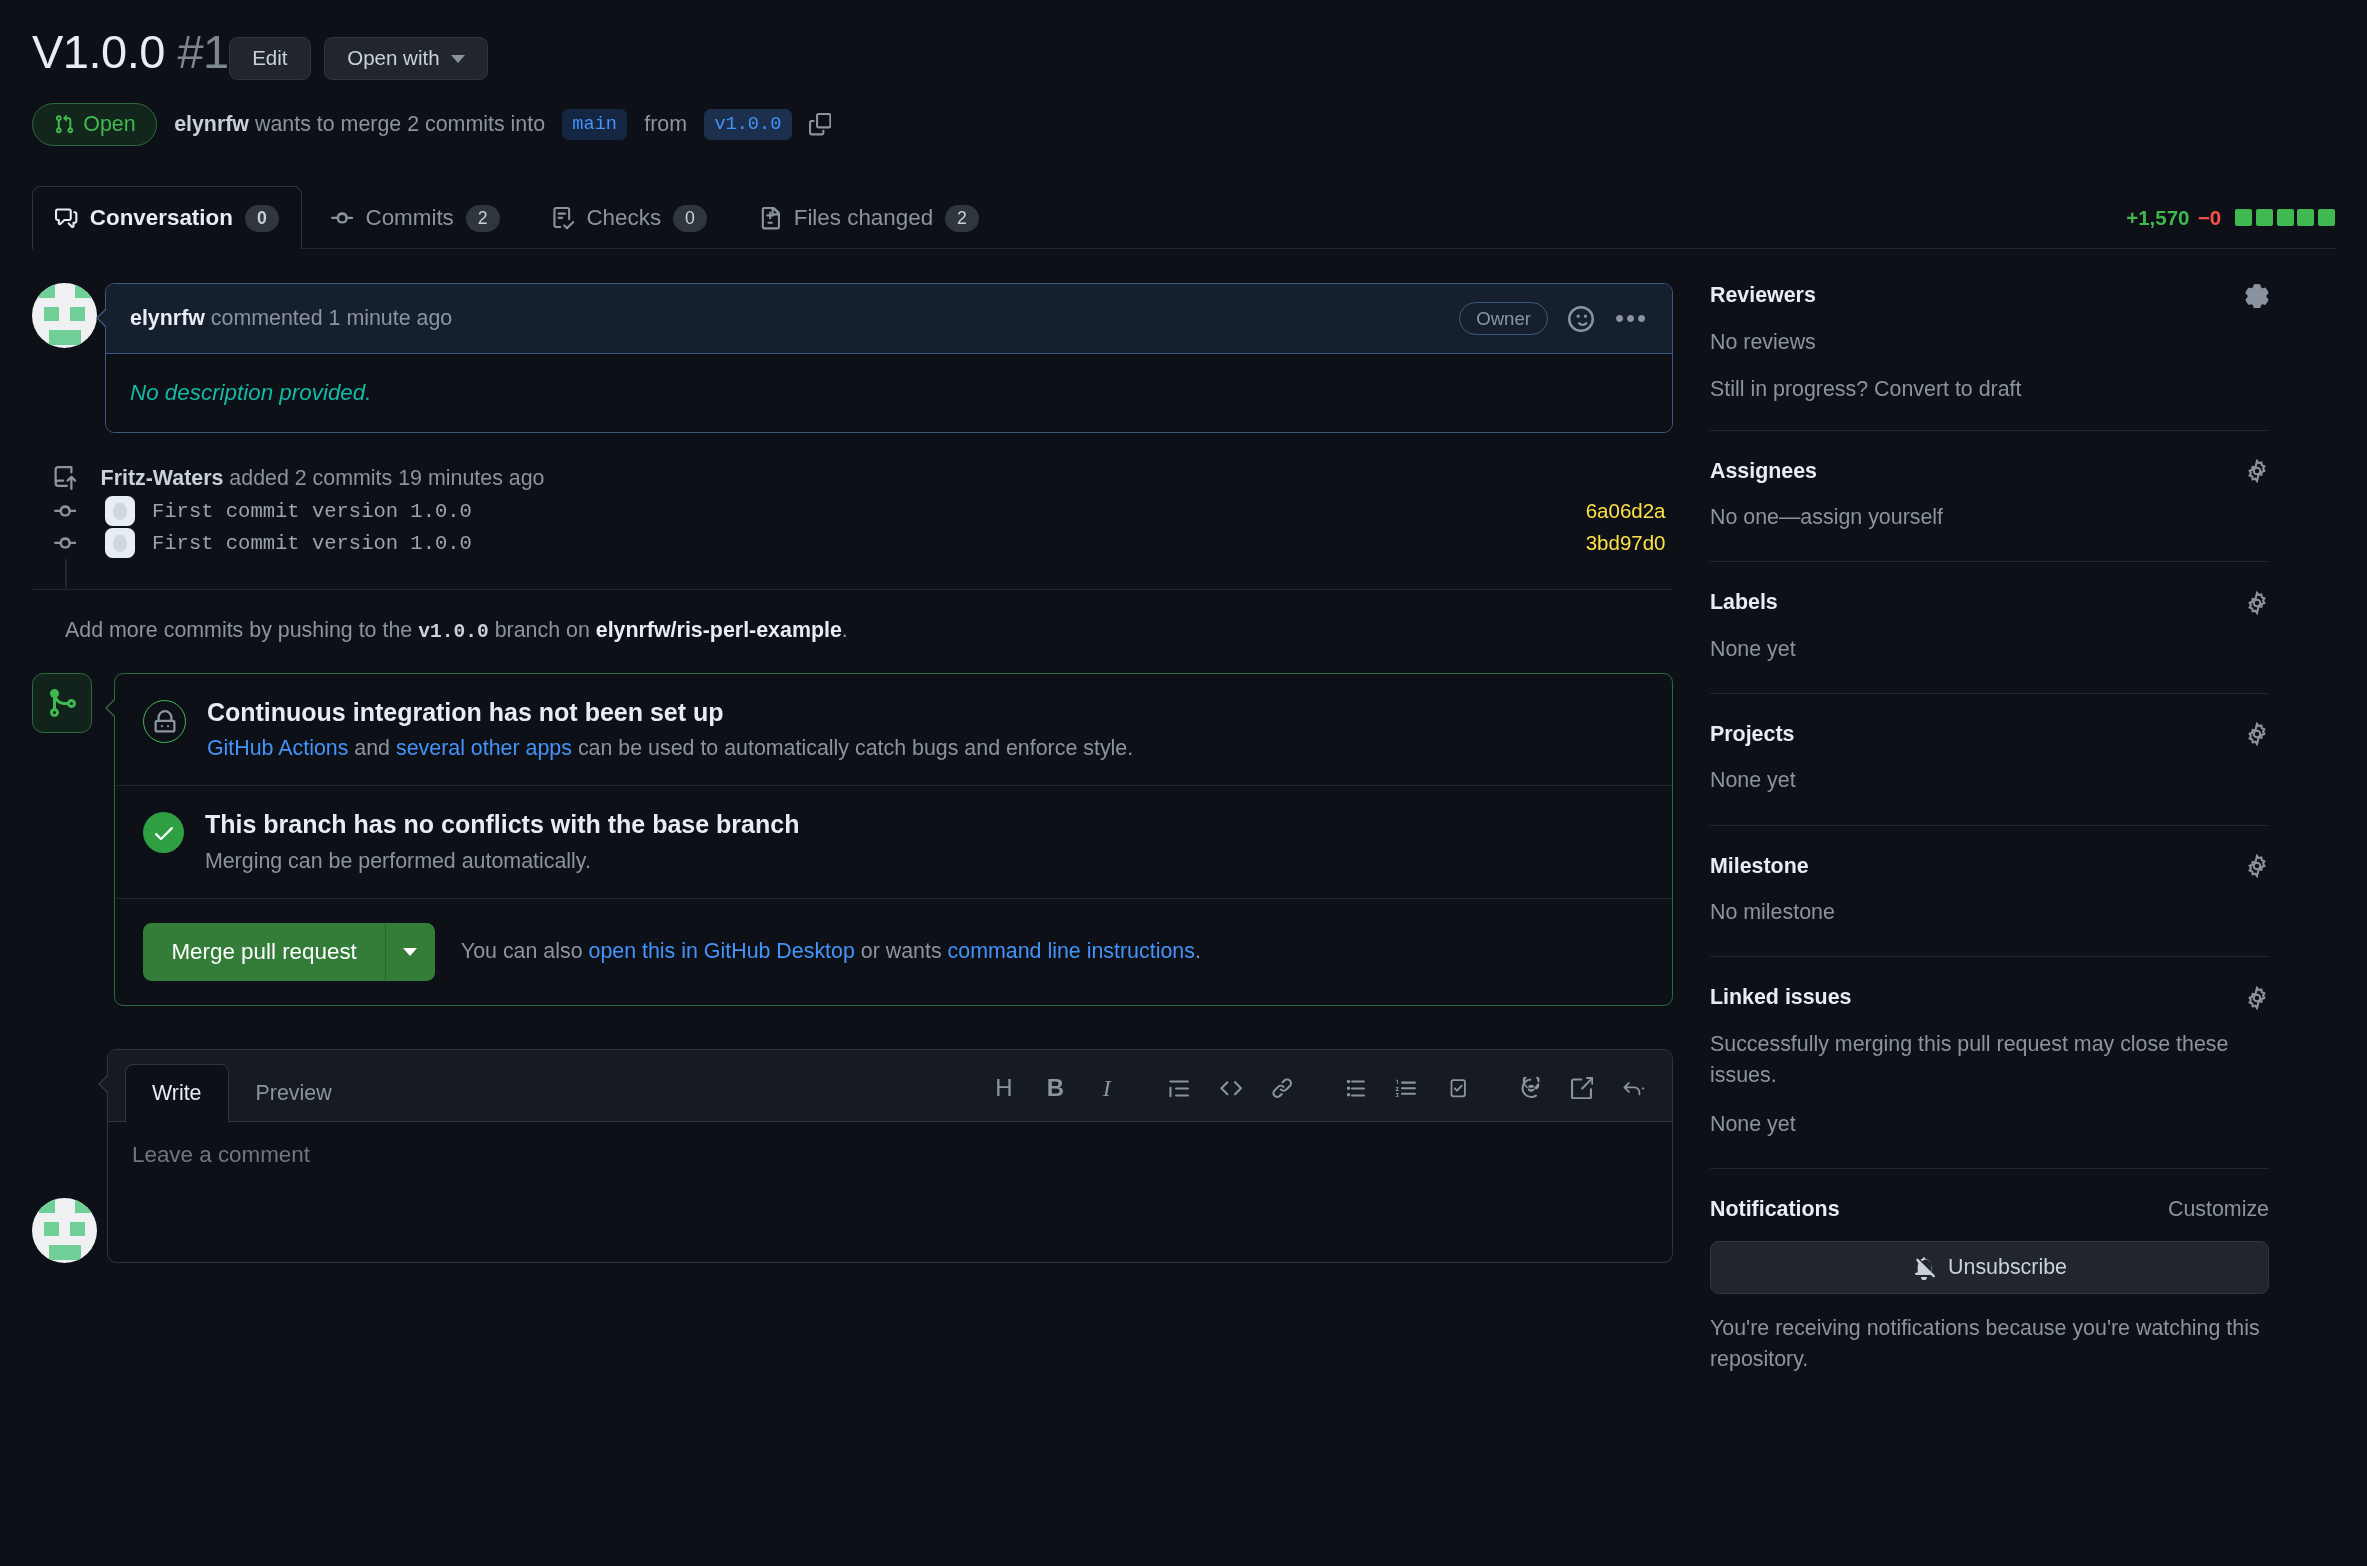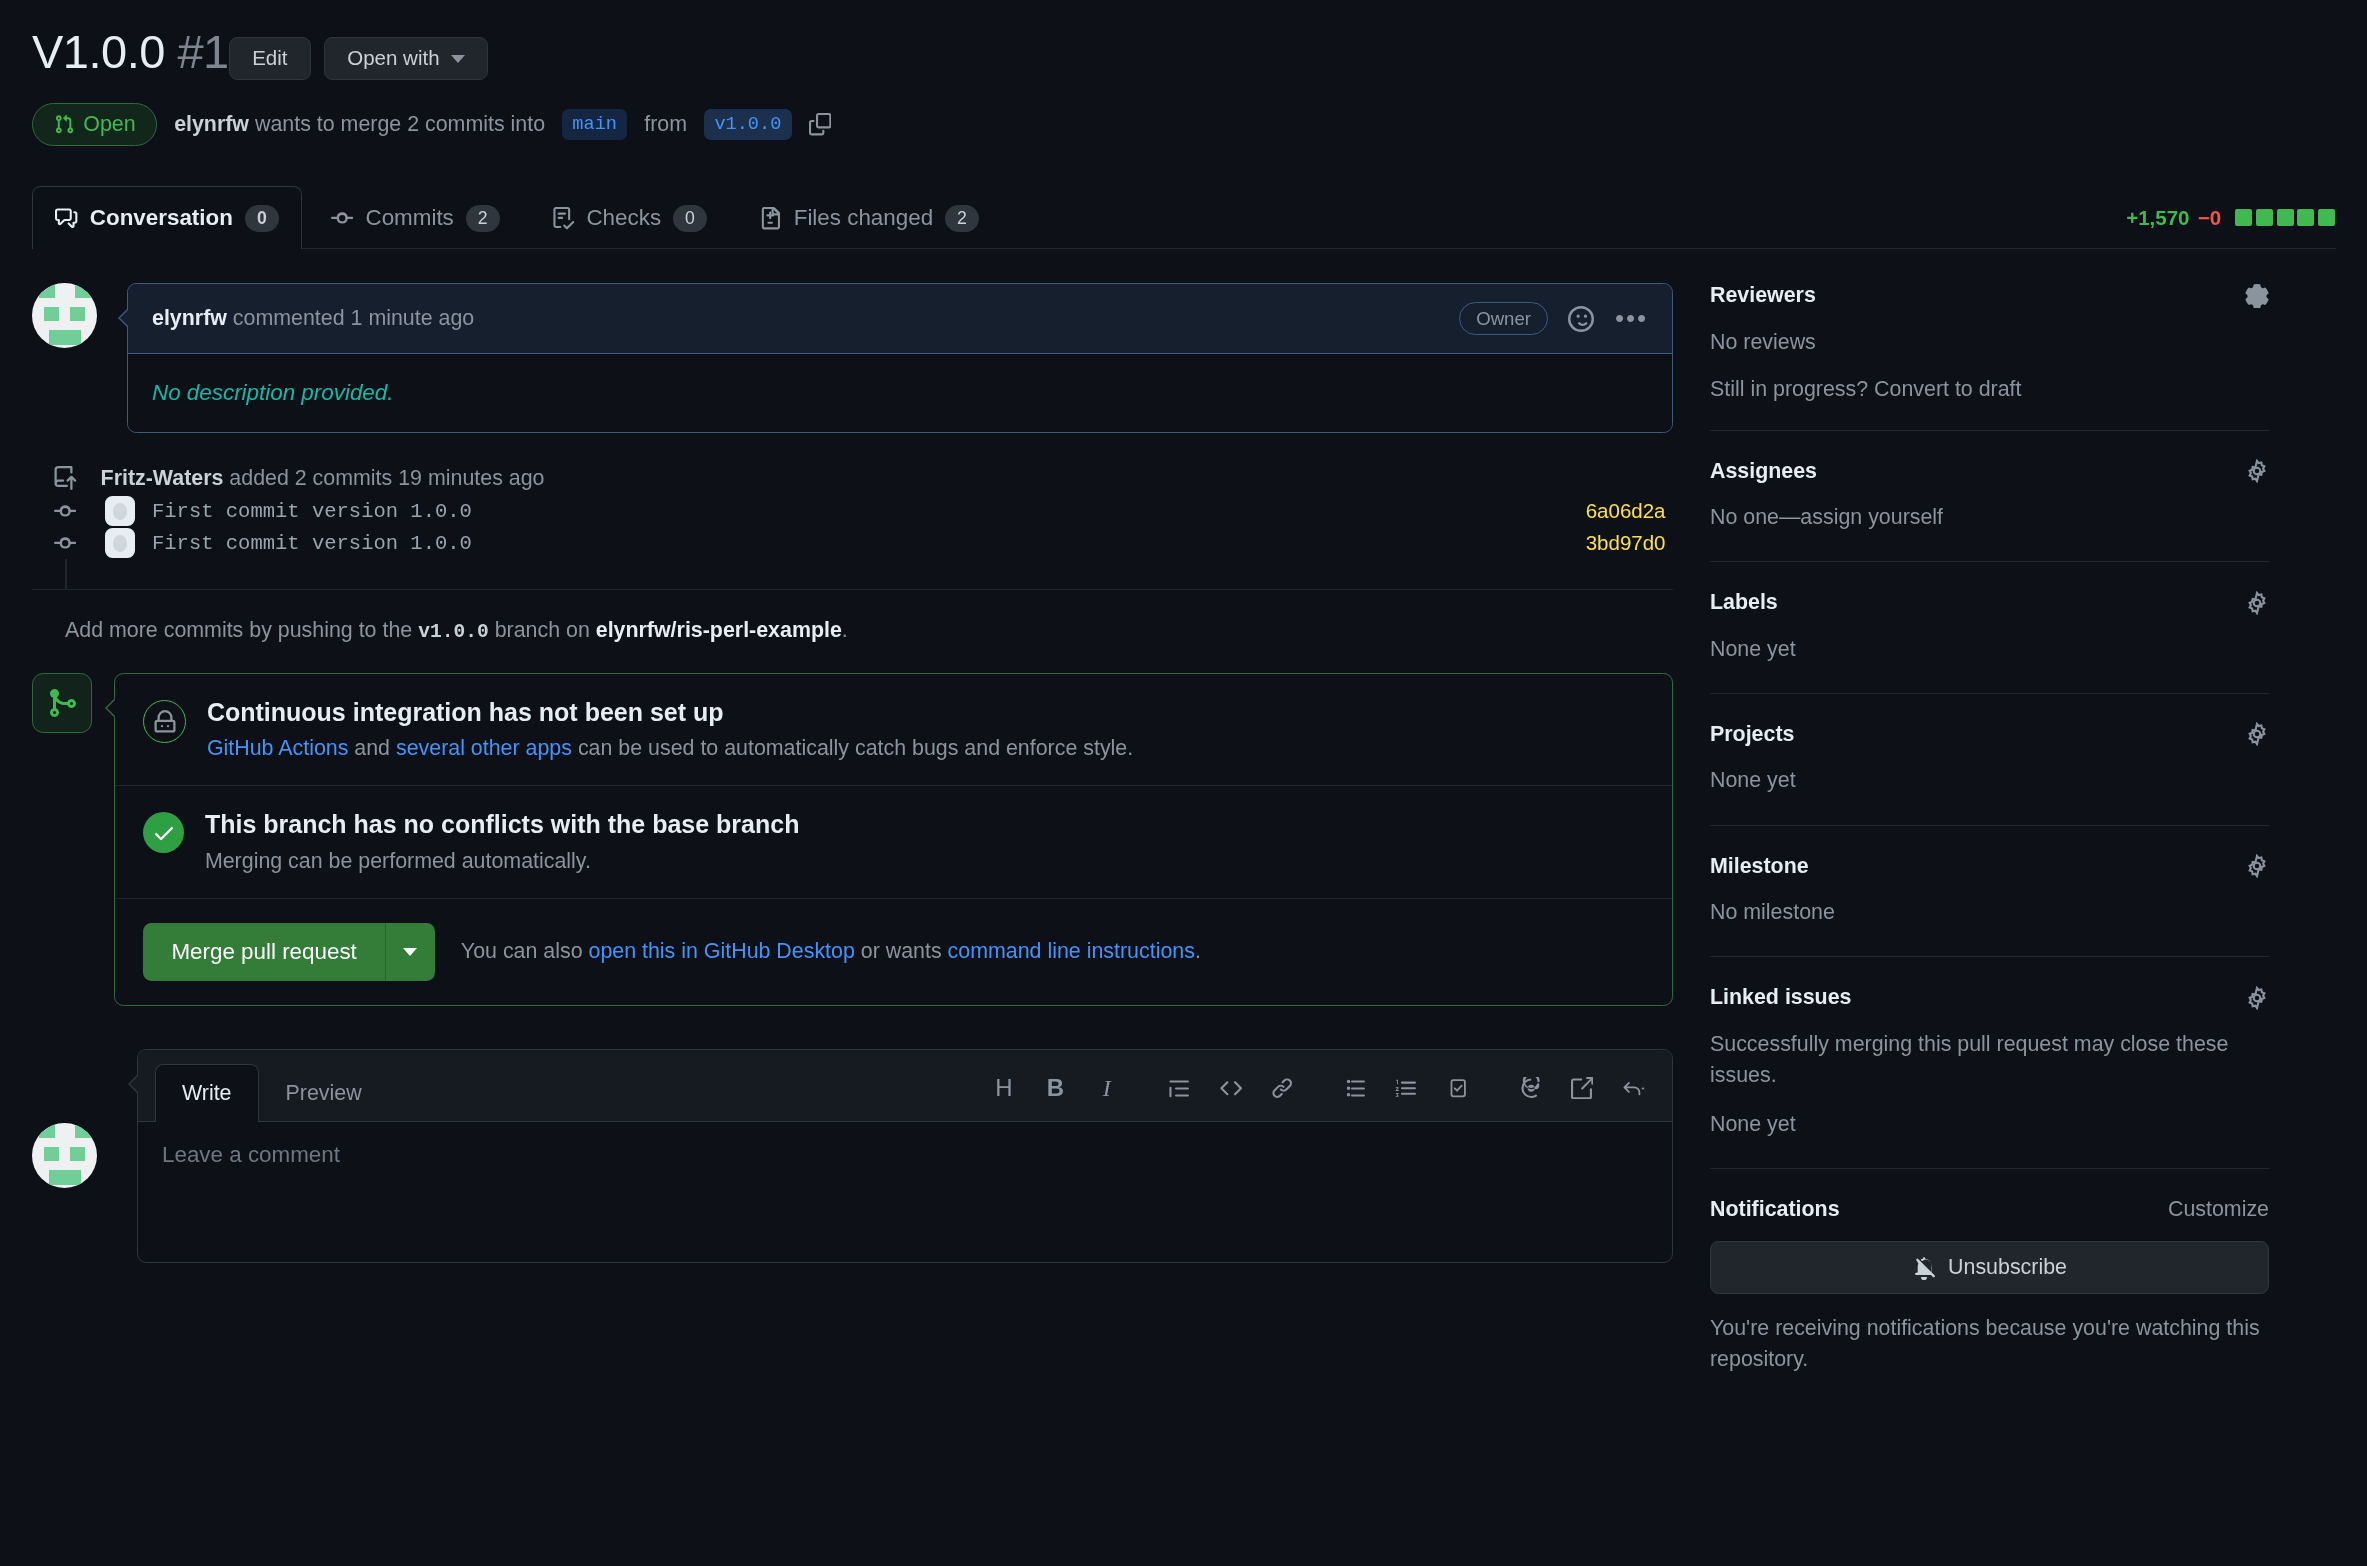--- a/index.html
+++ b/index.html
@@ -71,21 +71,21 @@
   .del { color: #f85149; }
   .blocks { display: flex; gap: 3.7px; margin-left: 5.6px; }
   .blk { width: 17px; height: 17px; background: #3fb950; border-radius: 1.9px; }
 
   
   .content { display: flex; gap: 37px; margin-top: 34px; }
   .main-col { width: 1641px; position: relative; }
   .side-col { width: 559px; }
 
   
-  .comment-row { display: flex; gap: 30px; align-items: flex-start; }
+  .comment-row { display: flex; gap: 8px; align-items: flex-start; }
   .avatar {
     width: 65px; height: 65px; border-radius: 50%; background: #eef0f2;
     flex-shrink: 0; position: relative; overflow: hidden;
   }
   .avatar i { position: absolute; background: #6fcf97; display: block; }
   .a1 { left: 6.5px;  top: 0;   width: 16px; height: 15px; }
   .a2 { right: 6.5px; top: 0;   width: 16px; height: 15px; }
   .a3 { left: 12px; top: 24px; width: 15px; height: 14px; }
   .a4 { right: 12px;top: 24px; width: 15px; height: 14px; }
   .a5 { left: 50%; transform: translateX(-50%); top: 47px; width: 32px; height: 15px; }
@@ -182,21 +182,21 @@
     padding: 16px 28px; border-radius: 8.4px 0 0 8.4px; cursor: pointer; font-family: "Liberation Sans", sans-serif;
   }
   .merge-caret {
     background: #347d39; border: none; border-left: 0.9px solid #2a6430; cursor: pointer;
     border-radius: 0 8.4px 8.4px 0; width: 50px; display: flex; align-items: center; justify-content: center;
   }
   .merge-caret span { width: 0; height: 0; border-left: 7.5px solid transparent; border-right: 7.5px solid transparent; border-top: 8.4px solid #fff; }
   .merge-alt { font-size: 21.4px; color: #8b949e; }
 
   
-  .editor-row { display: flex; gap: 40px; align-items: center; margin-top: 43px; }
+  .editor-row { display: flex; gap: 10px; align-items: flex-end; margin-top: 43px; }
   .editor-card { flex: 1; border: 0.9px solid #30363d; border-radius: 9.3px; background: #0d1117; position: relative; }
   .editor-card::before {
     content:""; position:absolute; left:-10.3px; top:24px; width:0; height:0;
     border-top:10.3px solid transparent; border-bottom:10.3px solid transparent; border-right:10.3px solid #30363d;
   }
   .editor-card::after {
     content:""; position:absolute; left:-8.4px; top:25px; width:0; height:0;
     border-top:9.3px solid transparent; border-bottom:9.3px solid transparent; border-right:9.3px solid #161b22;
   }
   .editor-tabbar {

